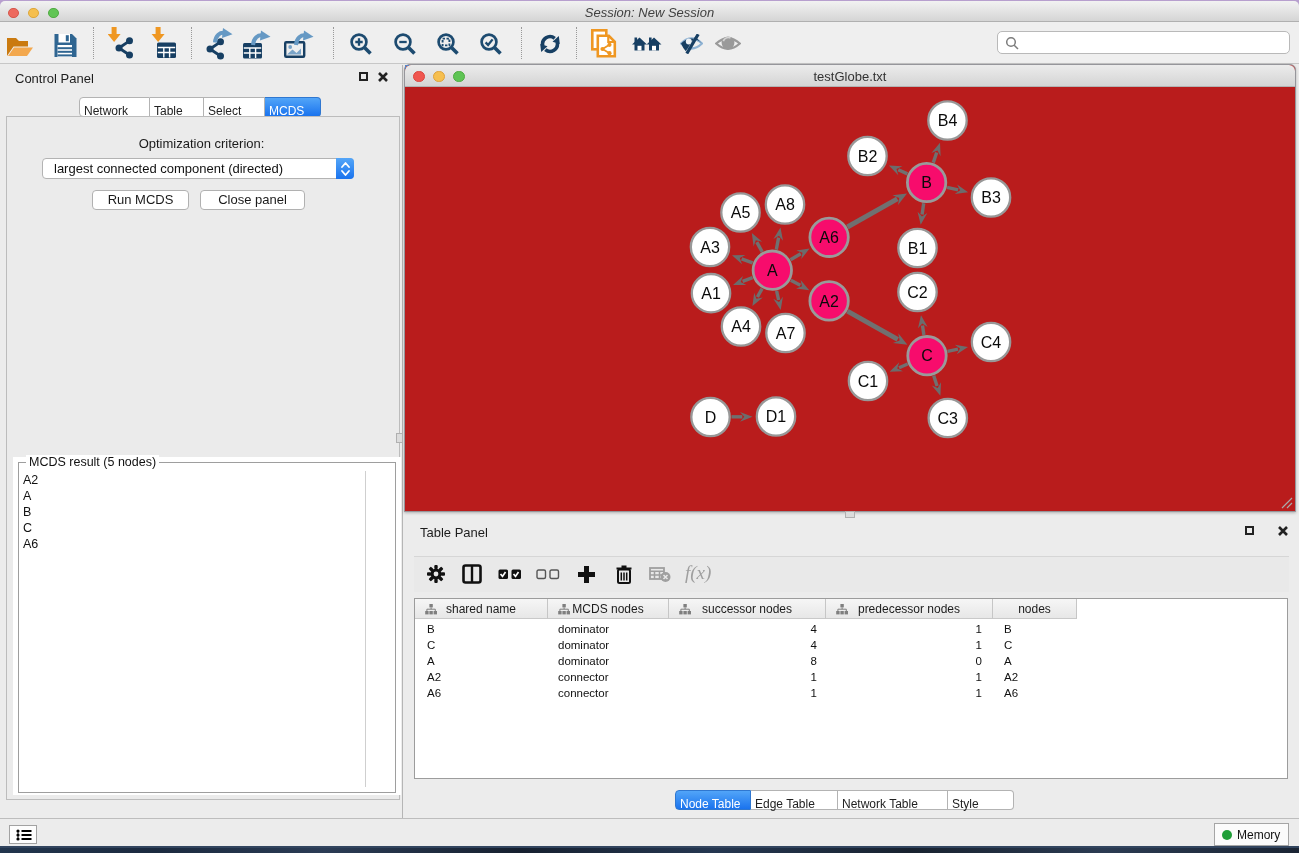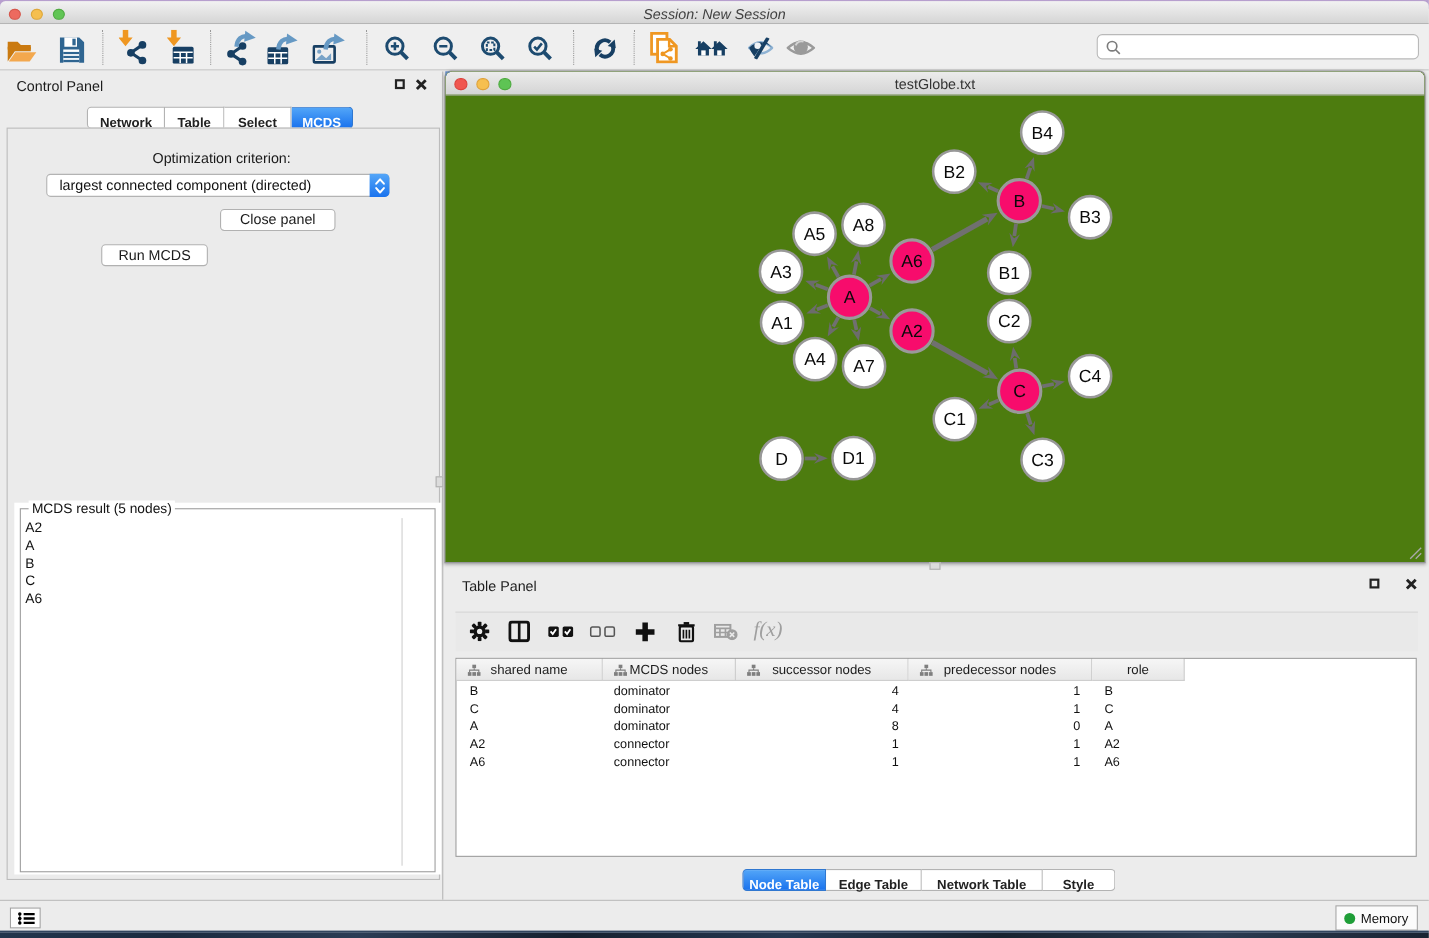--- a/index.html
+++ b/index.html
@@ -18,28 +18,28 @@
 
 #toolbar { left:0; top:22px; width:1299px; height:42px; background:#efefef; border-bottom:1px solid #c7c7c7; }
 .tsep { position:absolute; top:5px; height:32px; width:1px; border-left:1px dotted #999; }
 #searchbox { position:absolute; left:997px; top:9px; width:293px; height:23px; background:#fff; border:1px solid #b9b9b9; border-radius:5px; }
 
 
 #cpanel { left:0; top:65px; width:403px; height:753px; background:#ececec; border-right:1px solid #b5b5b5; }
 .paneltitle { font-size:13px; color:#1d1d1d; }
 .winbtn-sq { position:absolute; width:9px; height:9px; border:2px solid #222; }
 .tabbar { position:absolute; display:flex; height:20px; font-size:12px; color:#222; }
-.tab { background:#fff; border:1px solid #b3b3b3; border-left:none; text-align:center; line-height:18px; padding:4px;font-weight:bold; }
+.tab { background:#fff; border:1px solid #b3b3b3; border-left:none; text-align:left; line-height:18px; padding:4px; }
 .tab.first { border-left:1px solid #b3b3b3; border-radius:4px 0 0 4px; }
 .tab.last { border-radius:0 4px 4px 0; }
 .tab.sel { background:linear-gradient(#52a5f8,#1a73ee); color:#fff; border-color:#2f77d0; }
 .btn { position:absolute; height:20px; background:#fff; border:1px solid #b1b1b1; border-radius:4px; font-size:13px; color:#1a1a1a; text-align:center; line-height:18px; }
 
 
-#netwin { left:404px; top:64px; width:892px; height:448px; background:#4d7c0f; border:1px solid #96969b; border-radius:6px 6px 0 0; box-shadow:0 1px 3px rgba(0,0,0,0.25);padding-left:28px; }
+#netwin { left:404px; top:64px; width:892px; height:448px; background:#b91c1c; border:1px solid #96969b; border-radius:6px 6px 0 0; box-shadow:0 1px 3px rgba(0,0,0,0.25);padding-left:28px; }
 #nettitle { position:absolute; left:0; top:0; width:100%; height:22px; background:linear-gradient(#ececec,#d4d4d4); border-bottom:1px solid #b3b3b3; border-radius:6px 6px 0 0; }
 #nettitle .t { position:absolute; width:100%; top:4px; text-align:center; font-size:13px; color:#333; }
 .wlight { position:absolute; top:5.5px; width:11.5px; height:11.5px; border-radius:50%; }
 
 
 #tpanel { left:404px; top:520px; width:895px; height:298px; background:#ececec; }
 #ttoolbar { position:absolute; left:10px; top:36px; width:875px; height:36px; background:#e9e9e9; border-top:1px solid #d6d6d6; }
 #ttable { position:absolute; left:10px; top:78px; width:874px; height:181px; background:#fff; border:1px solid #9c9c9c; }
 .thead { position:absolute; top:0; height:20px; background:linear-gradient(#f6f6f6,#e7e7e7); border-right:1px solid #c6c6c6; border-bottom:1px solid #c9c9c9; font-size:12px; color:#1c1c1c; text-align:center; line-height:20px; }
 .trow { position:absolute; height:16px; font-size:11.5px; color:#111; line-height:16px; }
@@ -220,21 +220,21 @@
   <div class="abs" style="left:42px;top:93px;width:312px;height:21px;background:#fff;border:1px solid #b3b3b3;border-radius:4px;">
     <div class="abs" style="left:11px;top:2px;font-size:13px;color:#111;">largest connected component (directed)</div>
     <div class="abs" style="right:-1px;top:-1px;width:18px;height:21px;background:linear-gradient(#54a6f8,#1a73ee);border-radius:0 4px 4px 0;">
         <svg class="abs" style="left:3.5px;top:2.5px" width="11" height="16" viewBox="0 0 11 16">
           <path d="M2 6 L5.5 2 L9 6" stroke="#fff" stroke-width="1.8" fill="none" stroke-linecap="round" stroke-linejoin="round"></path>
           <path d="M2 10 L5.5 14 L9 10" stroke="#fff" stroke-width="1.8" fill="none" stroke-linecap="round" stroke-linejoin="round"></path>
         </svg>
       </div>
   </div>
   <div class="abs" style="left:0;top:71px;width:403px;text-align:center;font-size:13px;color:#1a1a1a;">Optimization criterion:</div>
-  <div class="btn" style="left:92px;top:125px;width:97px;margin-top:32px;">Run MCDS</div>
+  <div class="btn" style="left:92px;top:125px;width:97px;">Run MCDS</div>
   <div class="btn" style="left:200px;top:125px;width:105px;">Close panel</div>
   <div class="abs" style="left:13px;top:392px;width:388px;height:338px;background:#fff;"></div>
   <div class="abs" style="left:18px;top:397px;width:378px;height:331px;border:1px solid #9e9e9e;">
     <div class="abs" style="left:7px;top:-8px;background:#fff;padding:0 3px;font-size:12.5px;color:#111;">MCDS result (5 nodes)</div>
     <div class="abs" style="left:345.5px;top:8px;width:1px;height:316px;background:#cfcfcf;"></div>
     <div class="abs" style="left:4px;top:9px;font-size:12.5px;color:#111;line-height:16px;">A2<br>A<br>B<br>C<br>A6</div>
   </div>
 </div>
 
 <div class="abs" id="netwin">
@@ -432,21 +432,21 @@
 <div class="thead" style="left:411px;width:167px;">predecessor nodes</div>
 <svg class="abs" style="left:421px;top:4.5px" width="12" height="11" viewBox="0 0 12 11">
         <g fill="#7f7f7f">
           <rect x="4.4" y="0" width="3.4" height="3.4"></rect>
           <rect x="0.2" y="7" width="3.4" height="3.4"></rect>
           <rect x="4.4" y="7" width="3.4" height="3.4"></rect>
           <rect x="8.6" y="7" width="3.4" height="3.4"></rect>
         </g>
         <path d="M6.1 3.4 V5.2 M1.9 7 V5.2 H10.3 V7" stroke="#7f7f7f" stroke-width="1" fill="none"></path>
       </svg>
-<div class="thead" style="left:578px;width:84px;">role</div>
+<div class="thead" style="left:578px;width:84px;">nodes</div>
 <div class="trow" style="left:12px;top:22px;">B</div>
 <div class="trow" style="left:143px;top:22px;">dominator</div>
 <div class="trow" style="left:254px;top:22px;width:148px;text-align:right;">4</div>
 <div class="trow" style="left:411px;top:22px;width:156px;text-align:right;">1</div>
 <div class="trow" style="left:589px;top:22px;">B</div>
 <div class="trow" style="left:12px;top:38px;">C</div>
 <div class="trow" style="left:143px;top:38px;">dominator</div>
 <div class="trow" style="left:254px;top:38px;width:148px;text-align:right;">4</div>
 <div class="trow" style="left:411px;top:38px;width:156px;text-align:right;">1</div>
 <div class="trow" style="left:589px;top:38px;">C</div>

